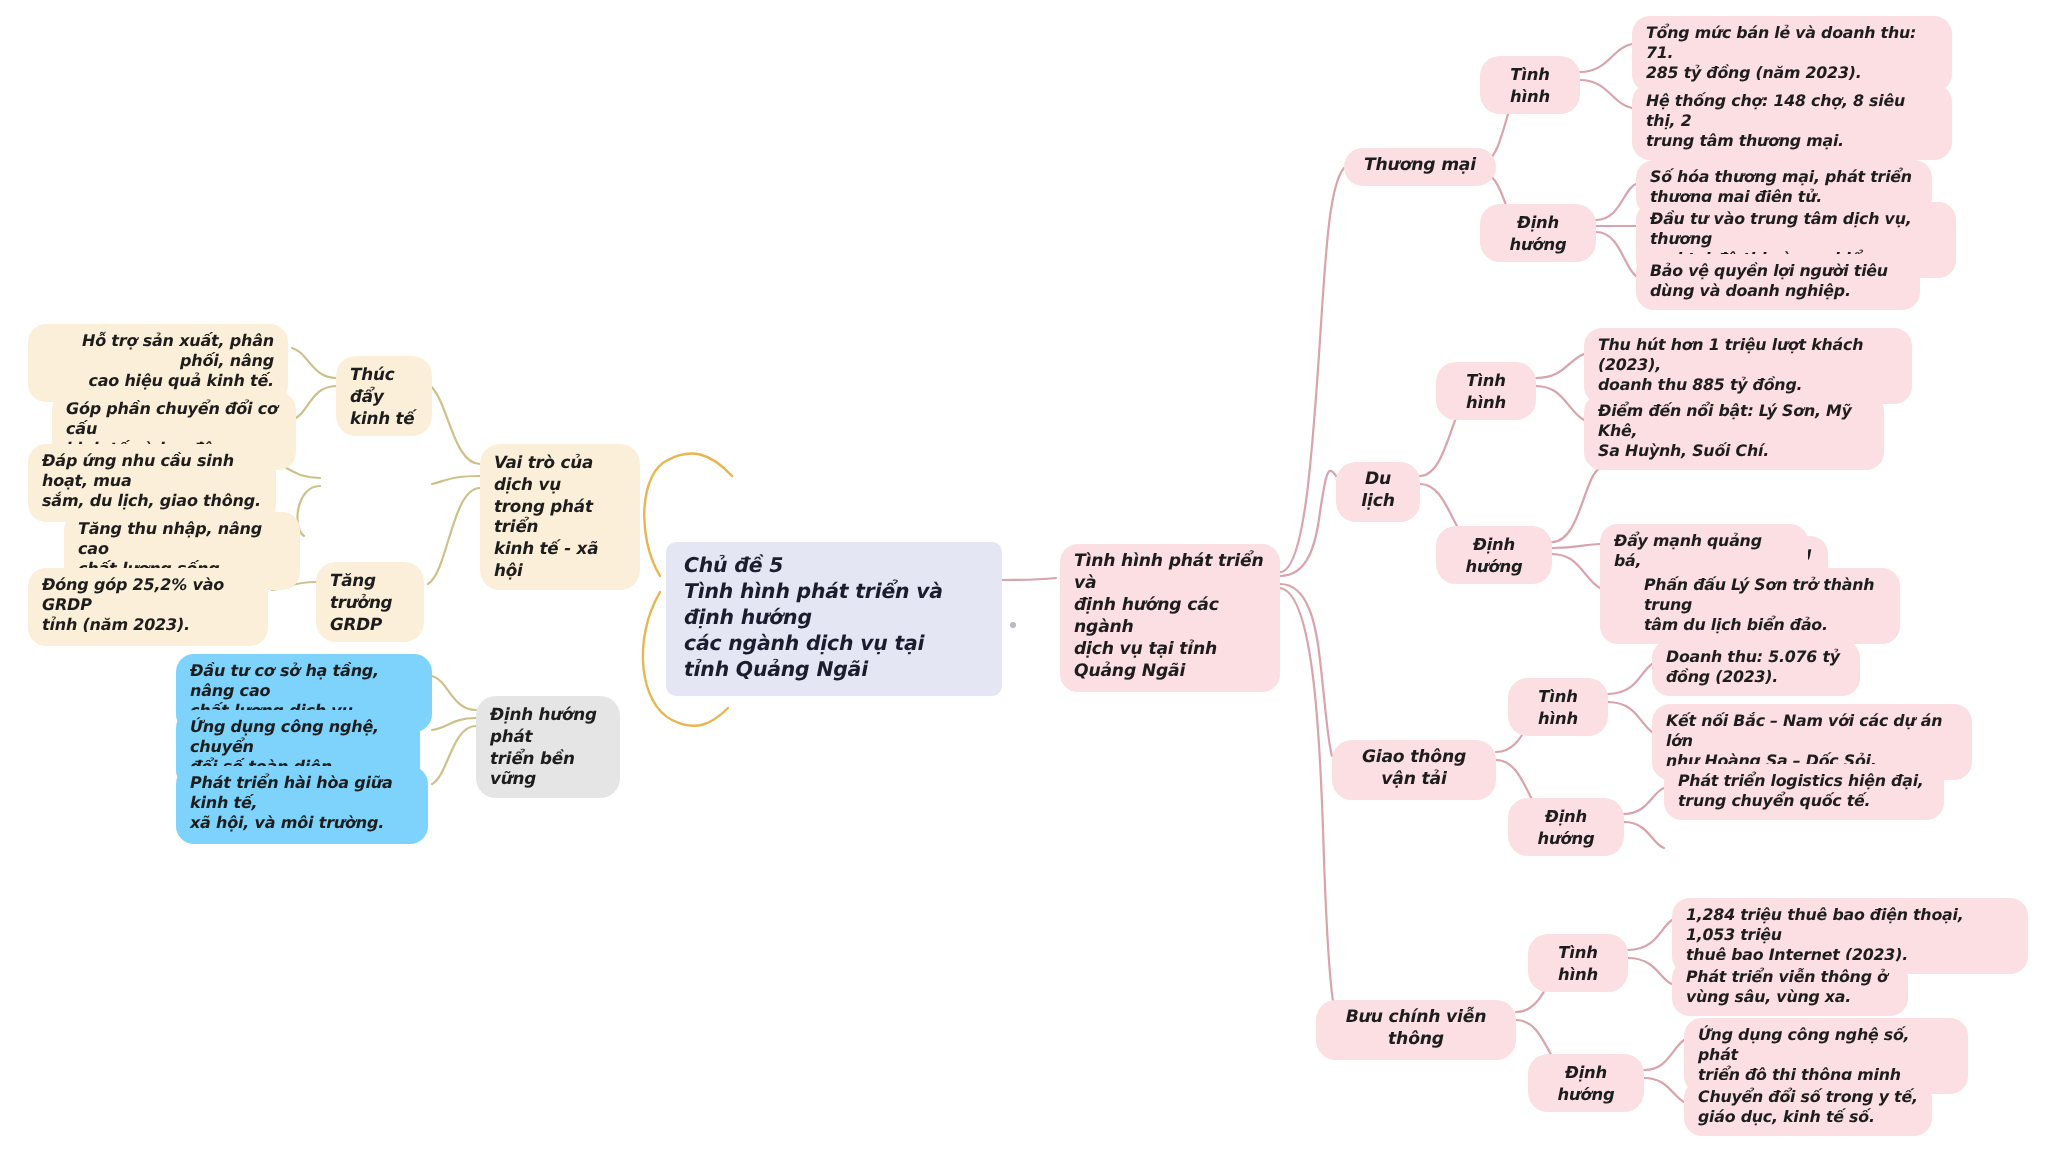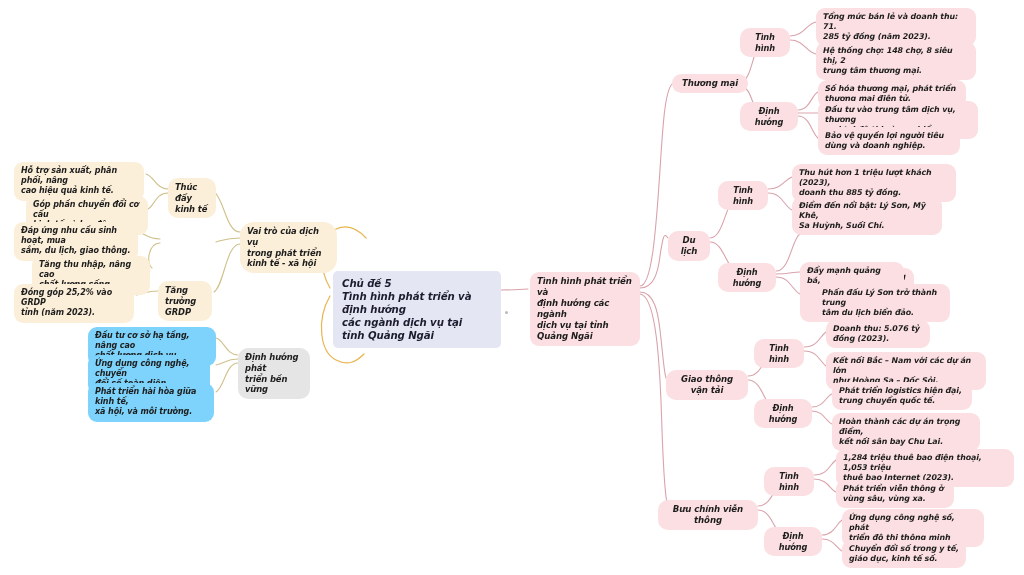--- a/index.html
+++ b/index.html
@@ -163,44 +163,42 @@
 
   <div class="node n-sub" style="left:754px;top:339px;width:50px;text-align:center;">Tình hình</div>
   <div class="node n-leaf-r" style="left:826px;top:320px;width:104px;">Doanh thu: 5.076 tỷ
 đồng (2023).</div>
   <div class="node n-leaf-r" style="left:826px;top:352px;width:160px;">Kết nối Bắc – Nam với các dự án lớn
 như Hoàng Sa – Dốc Sỏi.</div>
 
   <div class="node n-sub" style="left:754px;top:399px;width:58px;text-align:center;">Định hướng</div>
   <div class="node n-leaf-r" style="left:832px;top:382px;width:140px;">Phát triển logistics hiện đại,
 trung chuyển quốc tế.</div>
-  <div class="node n-leaf-r" style="left:832px;top:413px;width:148px;">Hoàn thành các dự án trọng điểm,
-kết nối sân bay Chu Lai.</div>
 
   <div class="node n-cat" style="left:658px;top:500px;width:100px;text-align:center;">Bưu chính viễn thông</div>
 
   <div class="node n-sub" style="left:764px;top:467px;width:50px;text-align:center;">Tình hình</div>
   <div class="node n-leaf-r" style="left:836px;top:449px;width:178px;">1,284 triệu thuê bao điện thoại, 1,053 triệu
 thuê bao Internet (2023).</div>
   <div class="node n-leaf-r" style="left:836px;top:480px;width:118px;">Phát triển viễn thông ở
 vùng sâu, vùng xa.</div>
 
   <div class="node n-sub" style="left:764px;top:527px;width:58px;text-align:center;">Định hướng</div>
   <div class="node n-leaf-r" style="left:842px;top:509px;width:142px;">Ứng dụng công nghệ số, phát
 triển đô thị thông minh</div>
   <div class="node n-leaf-r" style="left:842px;top:540px;width:124px;">Chuyển đổi số trong y tế,
 giáo dục, kinh tế số.</div>
 
-  <div class="node n-mid-l" style="left:240px;top:222px;width:97px;border-radius:14px;">Vai trò của dịch vụ
+  <div class="node n-mid-l" style="left:240px;top:222px;width:80px;">Vai trò của dịch vụ
 trong phát triển
 kinh tế - xã hội</div>
 
   <div class="node n-cat-l" style="left:168px;top:178px;width:48px;">Thúc đẩy
 kinh tế</div>
-  <div class="node n-leaf-l" style="left:14px;top:162px;width:130px;">Hỗ trợ sản xuất, phân phối, nâng
+  <div class="node n-leaf-l" style="left:14px;top:162px;width:130px;text-align:right;">Hỗ trợ sản xuất, phân phối, nâng
 cao hiệu quả kinh tế.</div>
   <div class="node n-leaf-l" style="left:26px;top:196px;width:122px;">Góp phần chuyển đổi cơ cấu
 kinh tế và lao động.</div>
 
   <div class="node n-leaf-l" style="left:14px;top:222px;width:124px;">Đáp ứng nhu cầu sinh hoạt, mua
 sắm, du lịch, giao thông.</div>
   <div class="node n-leaf-l" style="left:32px;top:256px;width:118px;">Tăng thu nhập, nâng cao
 chất lượng sống</div>
 
   <div class="node n-cat-l" style="left:158px;top:281px;width:54px;">Tăng trưởng

